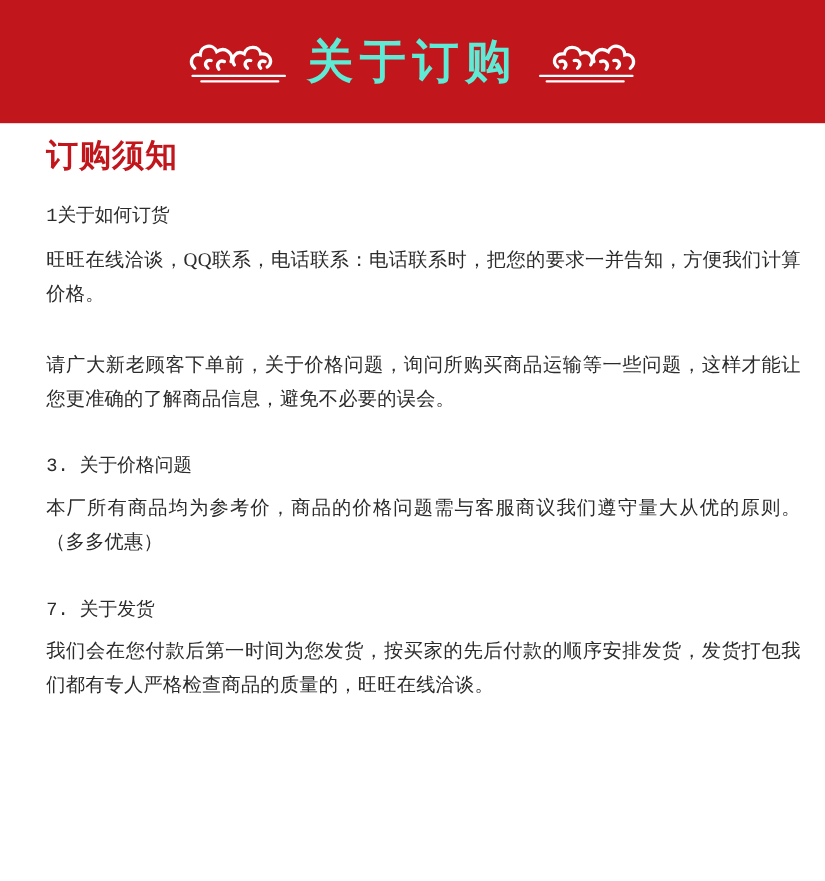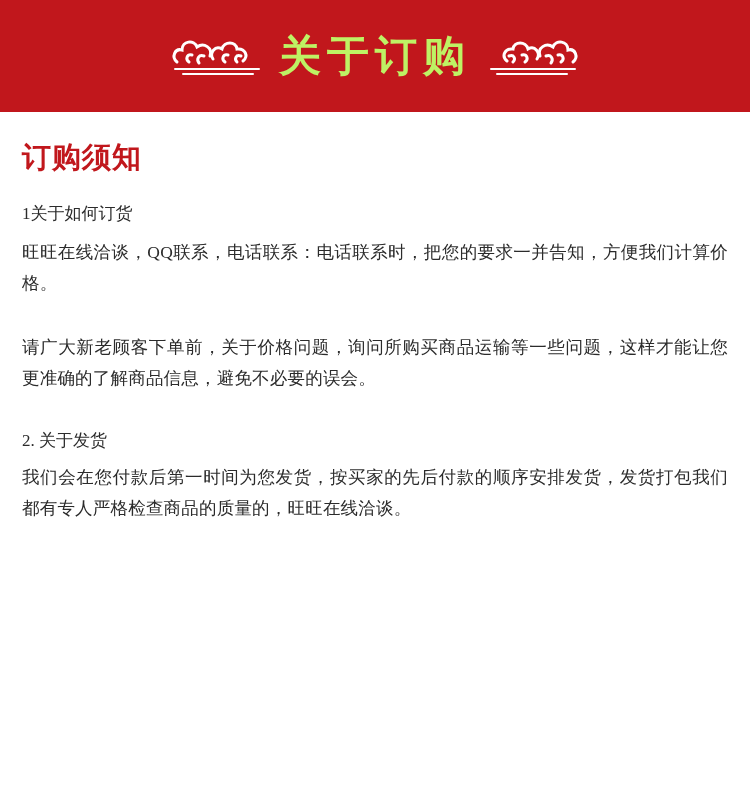--- a/index.html
+++ b/index.html
@@ -31,57 +31,58 @@
     justify-content: center;
     overflow: hidden;
   }
   .banner-inner {
     display: flex;
     align-items: center;
     justify-content: center;
     gap: 14px;
   }
   .banner-title {
-    color: #bef264;
+    color: #5eead4;
     font-size: 42px;
     font-weight: bold;
     letter-spacing: 6px;
     line-height: 1;
     font-family: "DejaVu Sans", "Liberation Sans", sans-serif;
     white-space: nowrap;
   }
   .cloud-orn {
     display: block;
   }
 
   
   .content {
-    padding: 26px 22px 0 22px;
+    padding: 10px 22px 0 22px;
     box-sizing: border-box;
+    margin-left: 20px;
   }
   .section-title {
     color: #c1171c;
     font-size: 29px;
     font-weight: bold;
     letter-spacing: 1px;
     margin: 0 0 22px 0;
     font-family: "DejaVu Sans", "Liberation Sans", sans-serif;
   }
   .block {
     margin-bottom: 34px;
   }
   .block:last-child {
     margin-bottom: 0;
   }
   .block-head {
     color: #2b2b2b;
     font-size: 17px;
     line-height: 1.7;
     margin-bottom: 6px;
-    font-family: Liberation Serif, serif;
+    font-family: Liberation Mono, monospace;
   }
   .block-body {
     color: #2b2b2b;
     font-size: 17.5px;
     line-height: 1.75;
     letter-spacing: 0.2px;
     font-family: Liberation Serif, serif;
     text-align: justify;
   }
   .block.first .block-head {
@@ -137,20 +138,24 @@
 
     <div class="block first">
       <div class="block-head">1关于如何订货</div>
       <div class="block-body">旺旺在线洽谈，QQ联系，电话联系：电话联系时，把您的要求一并告知，方便我们计算价格。</div>
     </div>
 
     <div class="block">
       <div class="block-body">请广大新老顾客下单前，关于价格问题，询问所购买商品运输等一些问题，这样才能让您更准确的了解商品信息，避免不必要的误会。</div>
     </div>
 
+    <div class="block">
+      <div class="block-head">3. 关于价格问题</div>
+      <div class="block-body">本厂所有商品均为参考价，商品的价格问题需与客服商议我们遵守量大从优的原则。（多多优惠）</div>
+    </div>
 
     <div class="block">
-      <div class="block-head">2. 关于发货</div>
+      <div class="block-head">7. 关于发货</div>
       <div class="block-body">我们会在您付款后第一时间为您发货，按买家的先后付款的顺序安排发货，发货打包我们都有专人严格检查商品的质量的，旺旺在线洽谈。</div>
     </div>
 
   </div>
 </div>
 
 </body></html>

